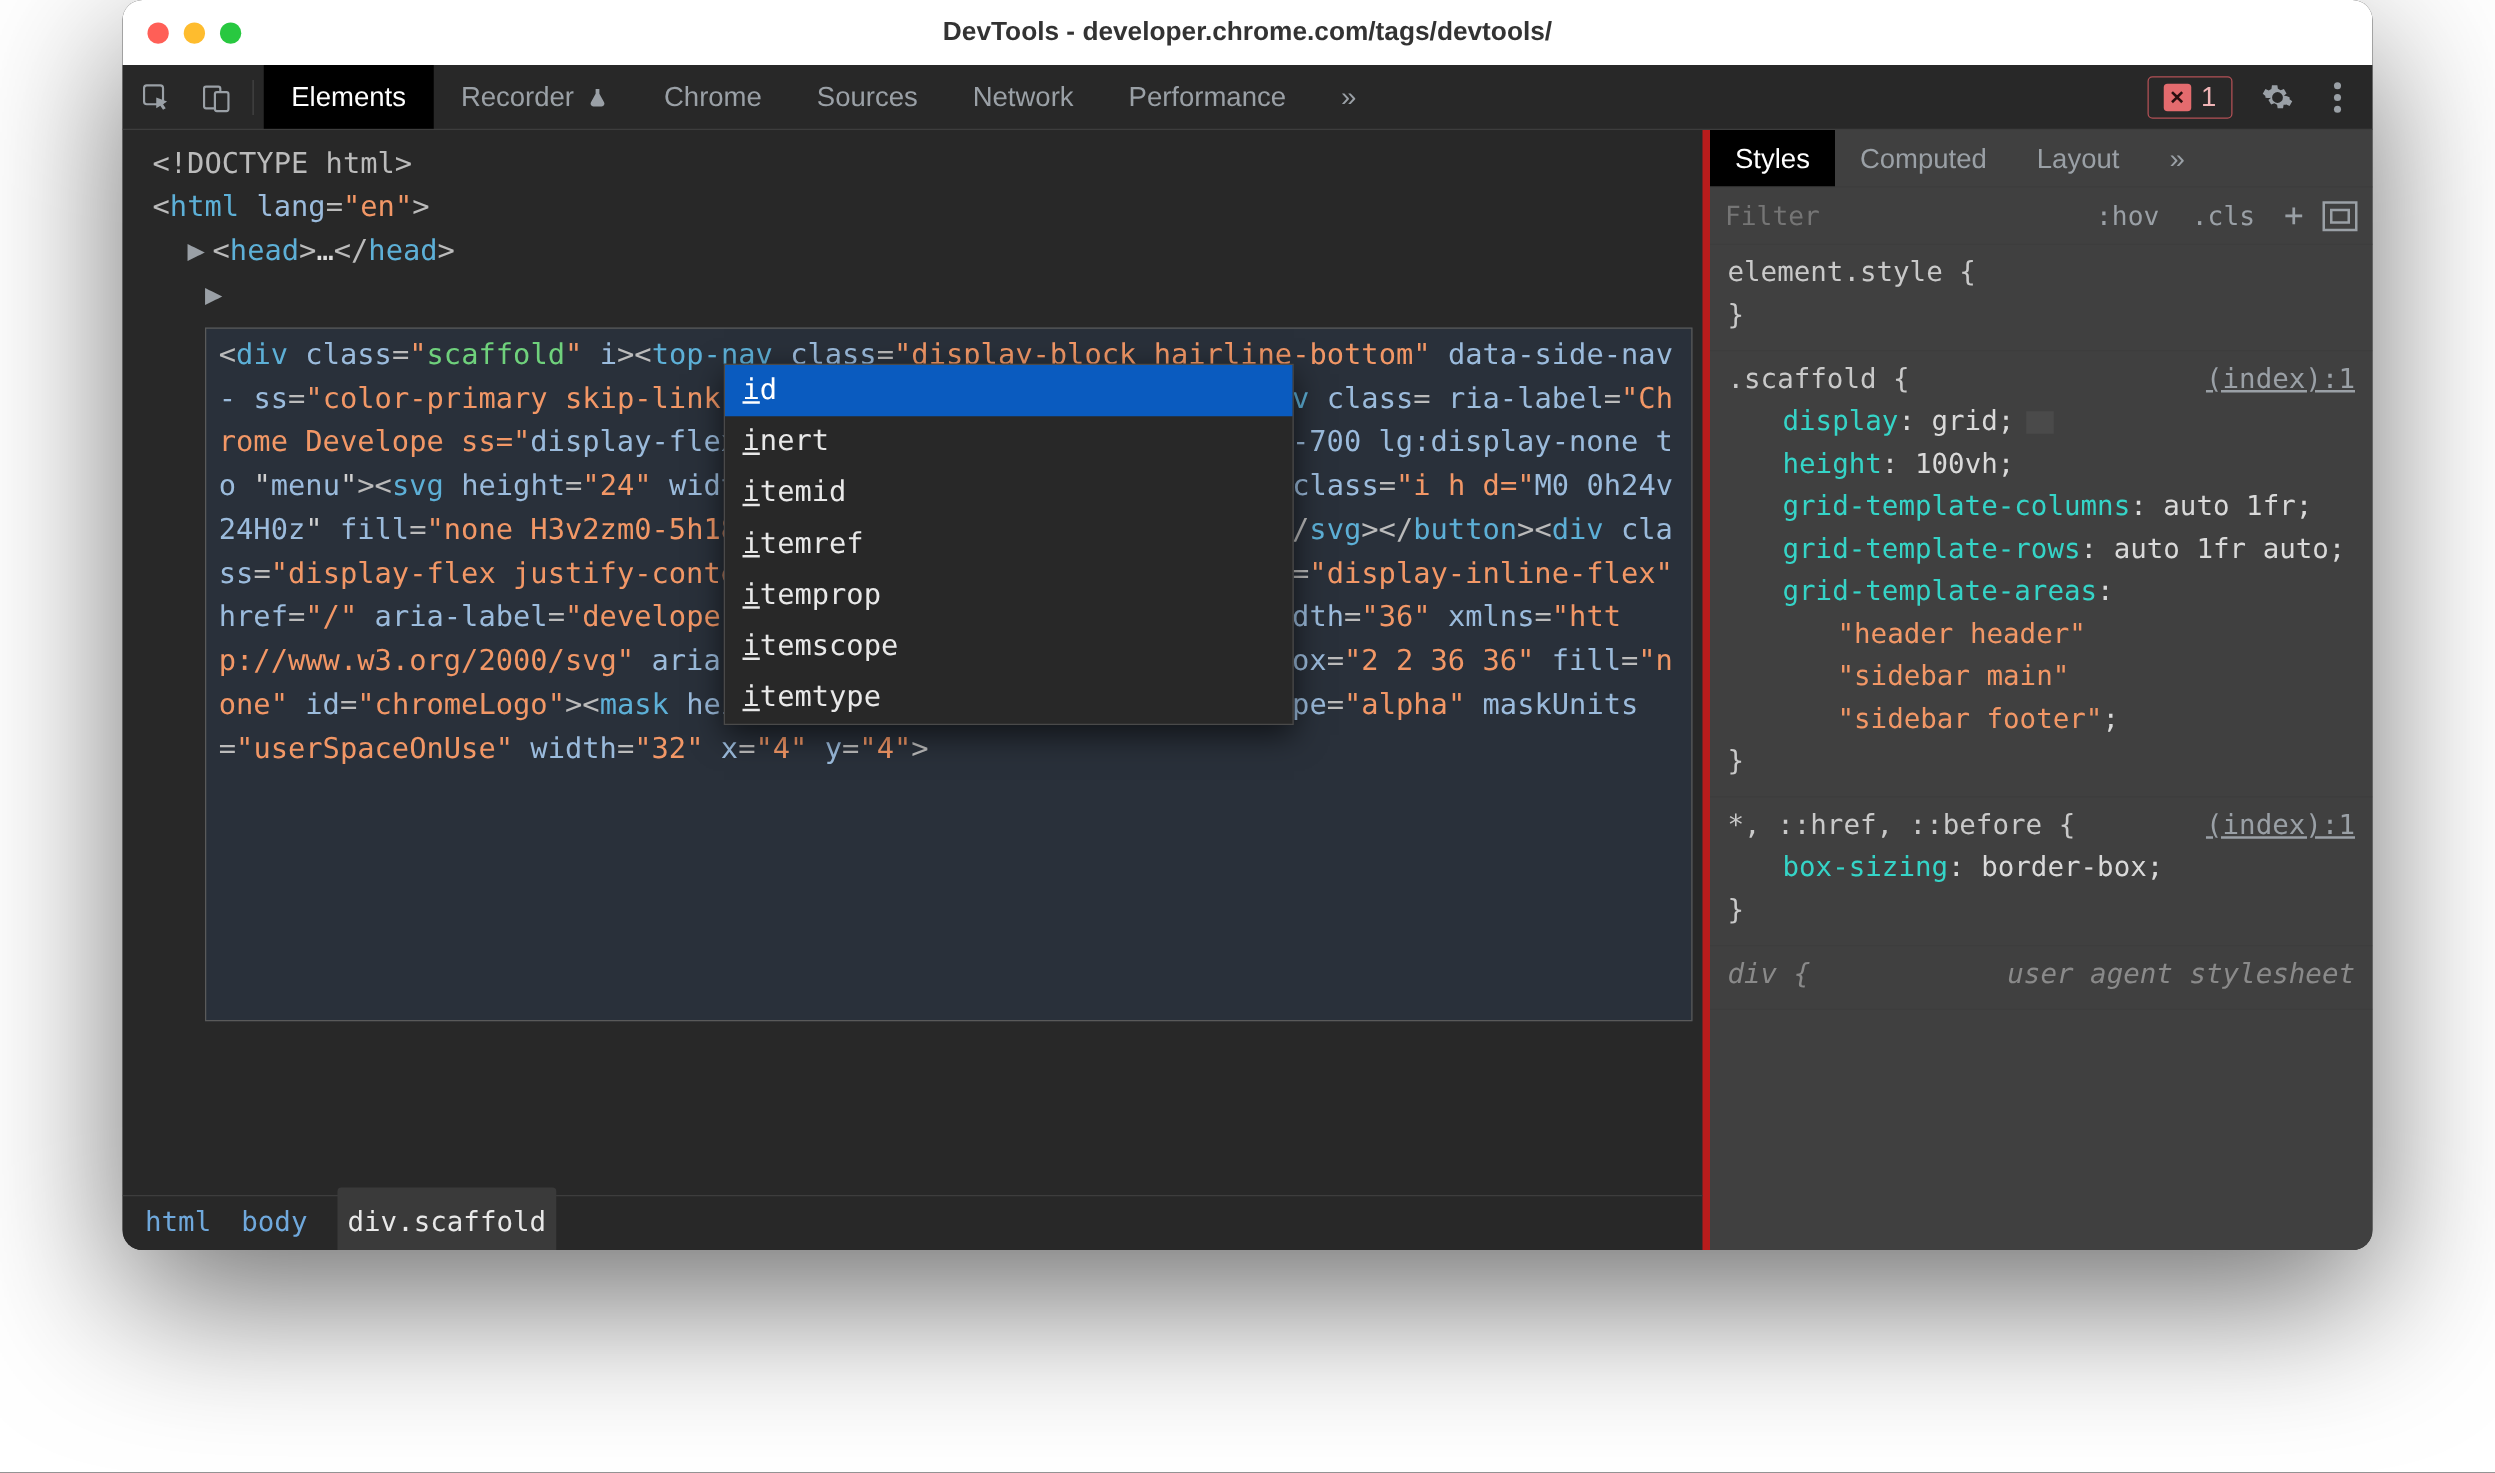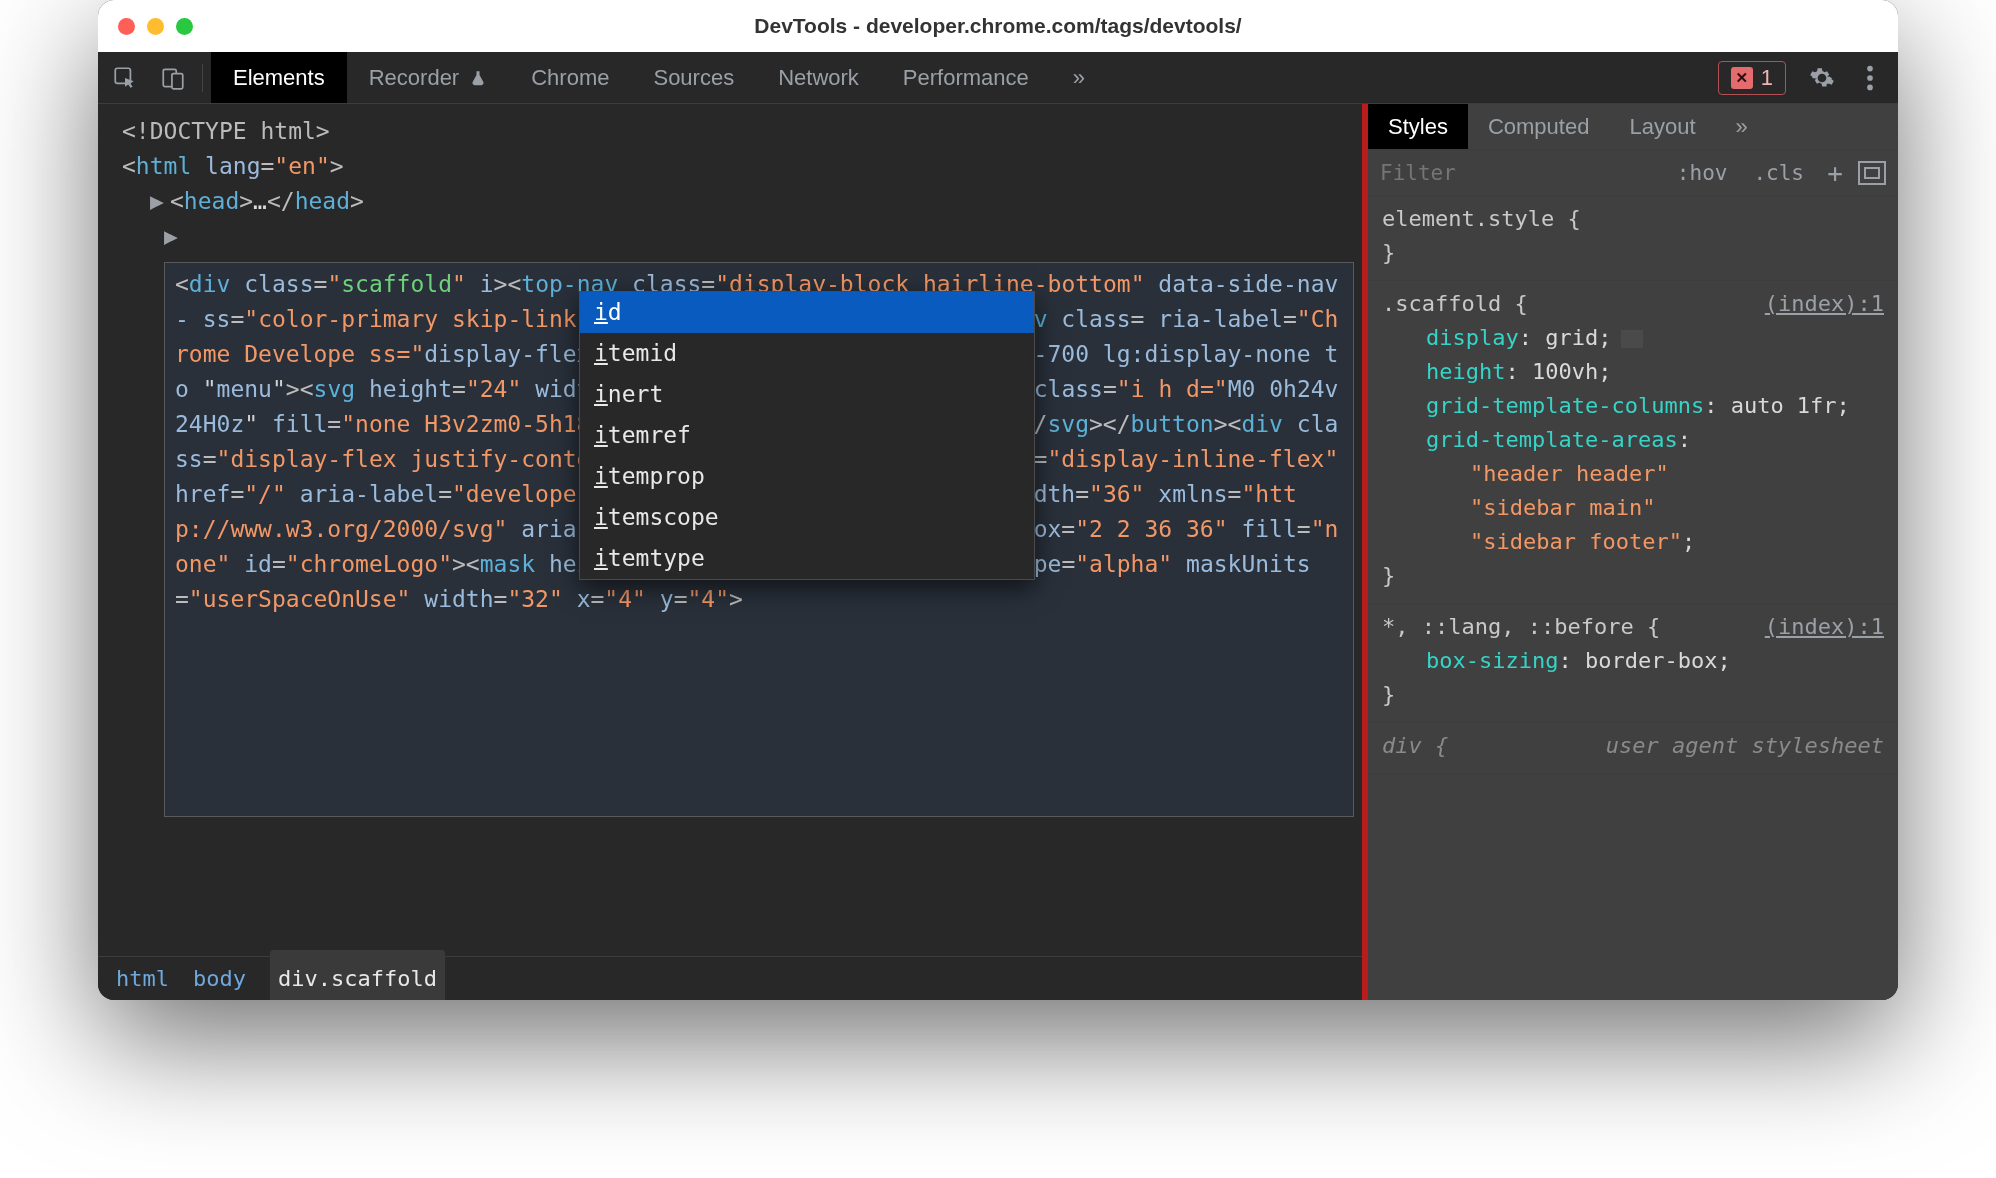--- a/index.html
+++ b/index.html
@@ -137,22 +137,22 @@
       <div class="dom">
         <div class="row"><span class="pn">&lt;!DOCTYPE html&gt;</span></div>
         <div class="row"><span class="pn">&lt;</span><span class="tag">html</span> <span class="attr">lang</span><span class="pn">=</span><span class="val">"en"</span><span class="pn">&gt;</span></div>
         <div class="row indent1"><span class="tri">▶</span><span class="pn">&lt;</span><span class="tag">head</span><span class="pn">&gt;</span><span class="txt">…</span><span class="pn">&lt;/</span><span class="tag">head</span><span class="pn">&gt;</span></div>
         <div class="row indent2"><span class="tri" style="color:#9aa0a6">▶</span></div>
 
         <div class="selbox">
           <div class="wrap" id="sel-html"><span class="pn">&lt;</span><span class="tag">div</span> <span class="attr">class</span><span class="pn">=</span><span class="val">"<span class="cls">scaffold</span>"</span> <span class="attr">i</span><span class="pn">&gt;</span><span class="pn">&lt;</span><span class="tag">top-nav</span> <span class="attr">class</span><span class="pn">=</span><span class="val">"display-block hairline-bottom"</span> <span class="attr">data-side-nav-</span>                 <span class="attr">ss</span><span class="pn">=</span><span class="val">"color-primary skip-link visu                 ent"</span><span class="pn">&gt;</span><span class="txt">Skip to content</span><span class="pn">&lt;/</span><span class="tag">a</span><span class="pn">&gt;</span><span class="pn">&lt;</span><span class="tag">nav</span> <span class="attr">class</span><span class="pn">=</span>                 <span class="attr">ria-label</span><span class="pn">=</span><span class="val">"Chrome Develope                 ss="</span><span class="attr">display-flex</span> <span class="attr">align-center</span> <span class="attr">butt</span>                 <span class="attr">-center</span> <span class="attr">width-700</span> <span class="attr">lg:display-none</span> <span class="attr">to</span>                 "<span class="attr">menu</span>"<span class="pn">&gt;</span><span class="pn">&lt;</span><span class="tag">svg</span> <span class="attr">height</span><span class="pn">=</span><span class="val">"24"</span> <span class="attr">width</span><span class="pn">=</span><span class="val">"24                 0/svg"</span> <span class="attr">aria-hidden</span><span class="pn">=</span><span class="val">"true"</span> <span class="attr">class</span><span class="pn">=</span><span class="val">"i                 h d="</span><span class="attr">M0</span> <span class="attr">0h24v24H0z</span>" <span class="attr">fill</span><span class="pn">=</span><span class="val">"none         H3v2zm0-5h18v-2H3v2zm0-7v2h18V6H3z"</span><span class="pn">&gt;</span><span class="pn">&lt;/</span><span class="tag">path</span><span class="pn">&gt;</span><span class="pn">&lt;/</span><span class="tag">svg</span><span class="pn">&gt;</span><span class="pn">&lt;/</span><span class="tag">button</span><span class="pn">&gt;</span><span class="pn">&lt;</span><span class="tag">div</span> <span class="attr">class</span><span class="pn">=</span><span class="val">"display-flex justify-content-start top-nav__logo"</span><span class="pn">&gt;</span><span class="pn">&lt;</span><span class="tag">a</span> <span class="attr">class</span><span class="pn">=</span><span class="val">"display-inline-flex"</span> <span class="attr">href</span><span class="pn">=</span><span class="val">"/"</span> <span class="attr">aria-label</span><span class="pn">=</span><span class="val">"developer.chrome.com"</span><span class="pn">&gt;</span><span class="pn">&lt;</span><span class="tag">svg</span> <span class="attr">height</span><span class="pn">=</span><span class="val">"36"</span> <span class="attr">width</span><span class="pn">=</span><span class="val">"36"</span> <span class="attr">xmlns</span><span class="pn">=</span><span class="val">"http://www.w3.org/2000/svg"</span> <span class="attr">aria-hidden</span><span class="pn">=</span><span class="val">"true"</span> <span class="attr">class</span><span class="pn">=</span><span class="val">"icon"</span> <span class="attr">viewBox</span><span class="pn">=</span><span class="val">"2 2 36 36"</span> <span class="attr">fill</span><span class="pn">=</span><span class="val">"none"</span> <span class="attr">id</span><span class="pn">=</span><span class="val">"chromeLogo"</span><span class="pn">&gt;</span><span class="pn">&lt;</span><span class="tag">mask</span> <span class="attr">height</span><span class="pn">=</span><span class="val">"32"</span> <span class="attr">id</span><span class="pn">=</span><span class="val">"mask0_17hp"</span> <span class="attr">mask-type</span><span class="pn">=</span><span class="val">"alpha"</span> <span class="attr">maskUnits</span><span class="pn">=</span><span class="val">"userSpaceOnUse"</span> <span class="attr">width</span><span class="pn">=</span><span class="val">"32"</span> <span class="attr">x</span><span class="pn">=</span><span class="val">"4"</span> <span class="attr">y</span><span class="pn">=</span><span class="val">"4"</span><span class="pn">&gt;</span></div>
           <div class="autoc" id="ac">
                 <div class="ac-item sel"><u>i</u>d</div>
+                <div class="ac-item"><u>i</u>nert</div>
                 <div class="ac-item"><u>i</u>temid</div>
-                <div class="ac-item"><u>i</u>nert</div>
                 <div class="ac-item"><u>i</u>temref</div>
                 <div class="ac-item"><u>i</u>temprop</div>
                 <div class="ac-item"><u>i</u>temscope</div>
                 <div class="ac-item"><u>i</u>temtype</div>
               </div>
         </div>
       </div>
 
       <div class="crumbs">
         <span class="crumb">html</span>
@@ -189,29 +189,30 @@
               <div class="sel">}</div>
             </div>
             <div class="rule">
               <div class="head">
                 <span class="sel">.scaffold {</span>
                 <span class="src">(index):1</span>
               </div>
               <div class="decl"><span class="prop">display</span><span class="valc">: grid;</span><span class="gridico"></span></div>
               <div class="decl"><span class="prop">height</span><span class="valc">: 100vh;</span></div>
               <div class="decl"><span class="prop">grid-template-columns</span><span class="valc">: auto 1fr;</span></div>
+              <div class="decl"><span class="prop">grid-template-rows</span><span class="valc">: auto 1fr auto;</span></div>
               <div class="decl"><span class="prop">grid-template-areas</span><span class="valc">:</span></div>
               <div class="decl" style="padding-left:88px"><span class="str">"header header"</span></div>
               <div class="decl" style="padding-left:88px"><span class="str">"sidebar main"</span></div>
               <div class="decl" style="padding-left:88px"><span class="str">"sidebar footer"</span><span class="valc">;</span></div>
               <div class="sel">}</div>
             </div>
             <div class="rule">
               <div class="head">
-                <span class="sel">*, ::lang, ::before {</span>
+                <span class="sel">*, ::href, ::before {</span>
                 <span class="src">(index):1</span>
               </div>
               <div class="decl"><span class="prop">box-sizing</span><span class="valc">: border-box;</span></div>
               <div class="sel">}</div>
             </div>
             <div class="rule">
               <div class="head">
                 <span class="sel ua">div {</span>
                 <span class="ua">user agent stylesheet</span>
               </div>

